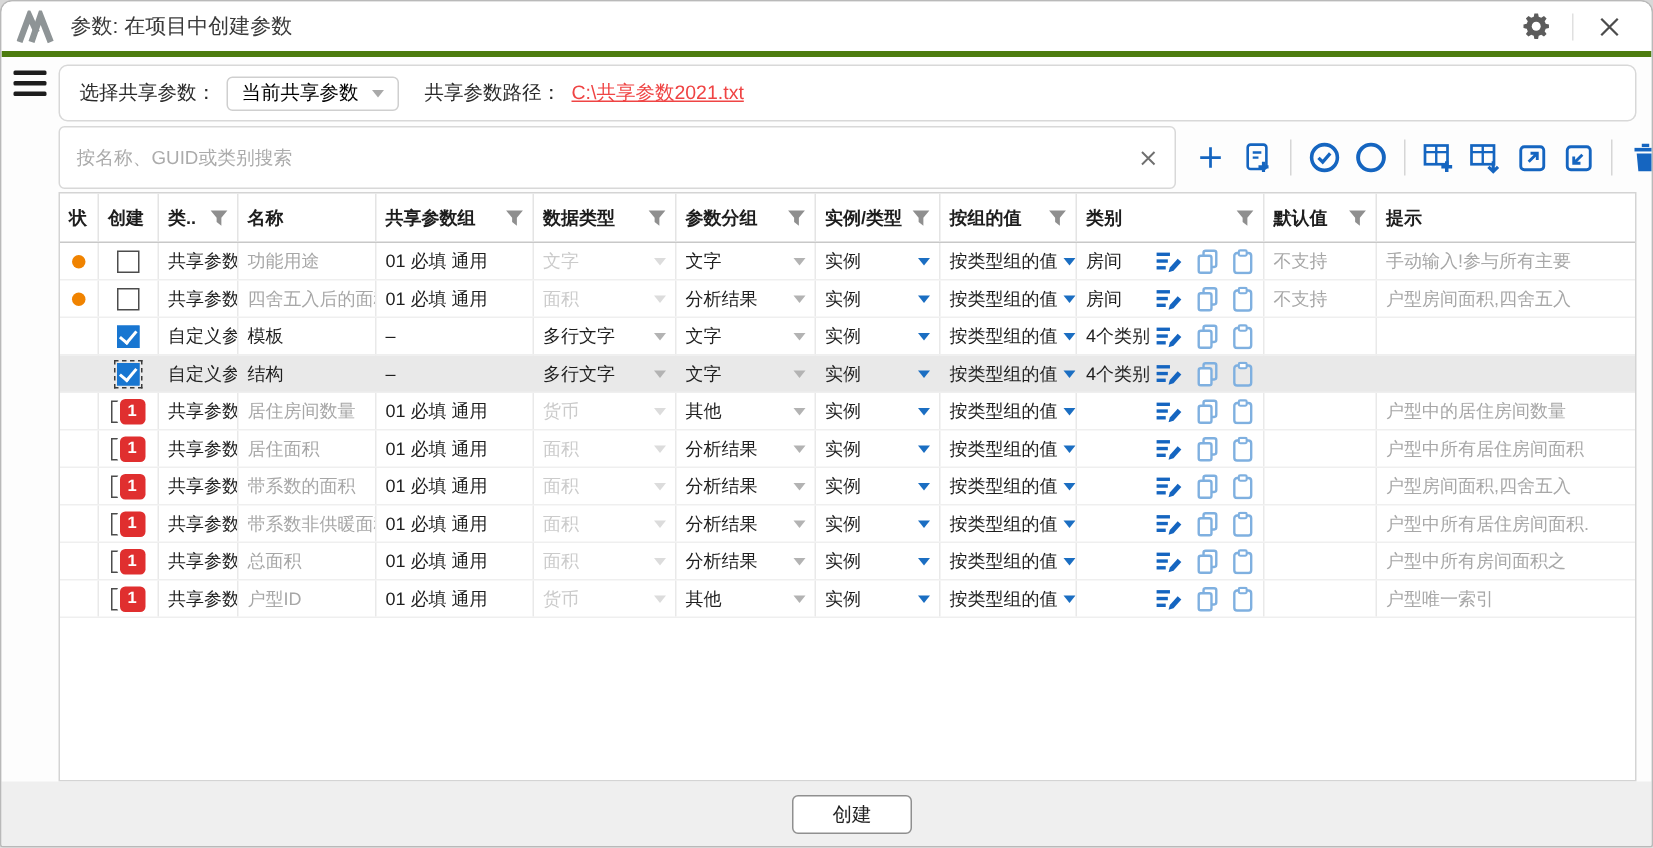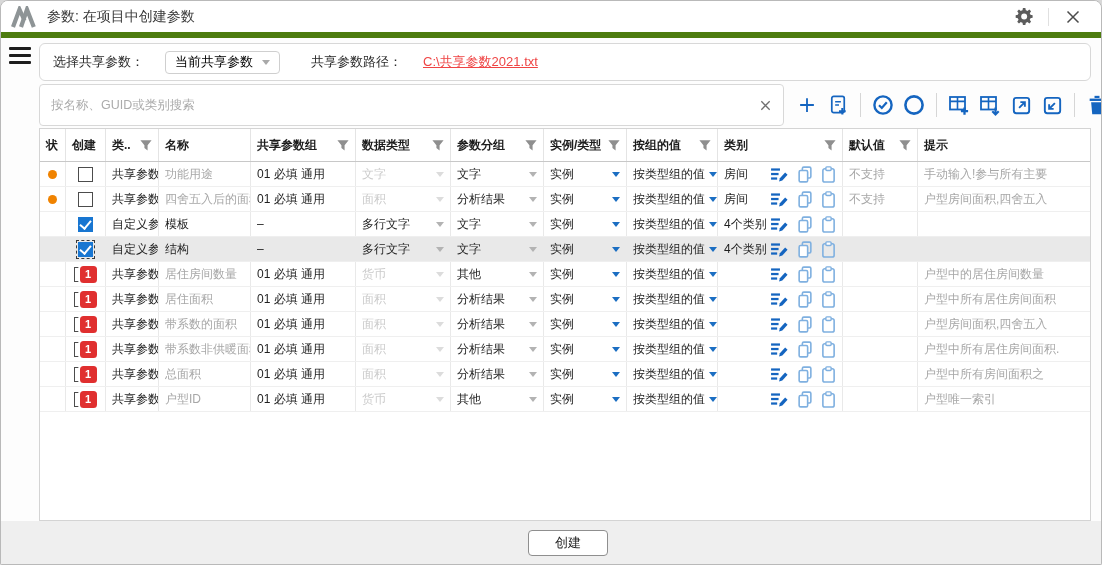--- a/index.html
+++ b/index.html
@@ -1,34 +1,34 @@
 <!DOCTYPE html>
 <html><head>
 <meta charset="utf-8">
 <style>
   html,body{margin:0;padding:0;background:#d8d8d8;}
   body{font-family:"Liberation Sans","DejaVu Sans",sans-serif;}
   *{box-sizing:border-box;}
   .window{width:1102px;height:565px;background:#fdfdfd;border:1px solid #b9b9b9;border-radius:8px 8px 2px 2px;
     overflow:hidden;display:flex;flex-direction:column;position:relative;}
   
-  .titlebar{height:37px;flex:0 0 37px;background:#fff;border-bottom:6px solid #4d7c0f;display:flex;align-items:center;padding:0 14px 0 10px;gap:10px;}
+  .titlebar{height:37px;flex:0 0 37px;background:#fff;border-bottom:4px solid #4d7c0f;display:flex;align-items:center;padding:0 14px 0 10px;gap:10px;}
   .title{font-size:14px;color:#3a3a3a;}
   .tb-spacer{flex:1;}
   .tb-btn{width:28px;height:28px;border:none;background:transparent;display:flex;align-items:center;justify-content:center;cursor:pointer;padding:0;}
   .tb-divider{width:1px;height:18px;background:#e0e0e0;}
   
   .content{flex:1;display:flex;background:#fdfdfd;min-height:0;}
   .rail{width:38px;flex:0 0 38px;padding-top:9px;display:flex;justify-content:center;align-items:flex-start;}
   .hamburger{width:22px;height:17px;display:flex;flex-direction:column;justify-content:space-between;cursor:pointer;}
   .hamburger span{height:3px;background:#1d1d1d;border-radius:1px;}
   .main{flex:1;min-width:0;margin-right:10px;display:flex;flex-direction:column;}
   
   .top-panel{margin-top:5px;height:38px;flex:0 0 38px;border:1px solid #d8d8d8;border-radius:6px;background:#fff;
-    display:flex;align-items:center;padding:0 13px;gap:21px;font-size:13px;color:#2a2a2a;}
+    display:flex;align-items:center;padding:0 13px;gap:7px;font-size:13px;color:#2a2a2a;}
   .combo{height:23px;border:1px solid #cfcfcf;border-radius:4px;background:#fff;display:flex;align-items:center;gap:9px;padding:0 9px;font-size:13px;color:#000000;cursor:pointer;}
   .caret{width:0;height:0;border-left:4px solid transparent;border-right:4px solid transparent;border-top:5px solid #a9a9a9;}
   .path-label{margin-left:10px;}
   .path-link{color:#ef4444;text-decoration:underline;font-size:13px;cursor:pointer;}
   
   .search-row{margin-top:9px;height:30px;flex:0 0 30px;display:flex;align-items:center;}
   .search-box{flex:0 0 745px;height:42px;border:1px solid #d8d8d8;border-radius:4px;background:#fff;display:flex;align-items:center;padding:0 9px;}
   .search-box input{flex:1;border:none;outline:none;font-size:12.5px;color:#333;font-family:inherit;background:transparent;}
   .search-box input::placeholder{color:#ababab;}
   .clear-btn{border:none;background:transparent;padding:0;width:18px;height:18px;display:flex;align-items:center;justify-content:center;cursor:pointer;}

